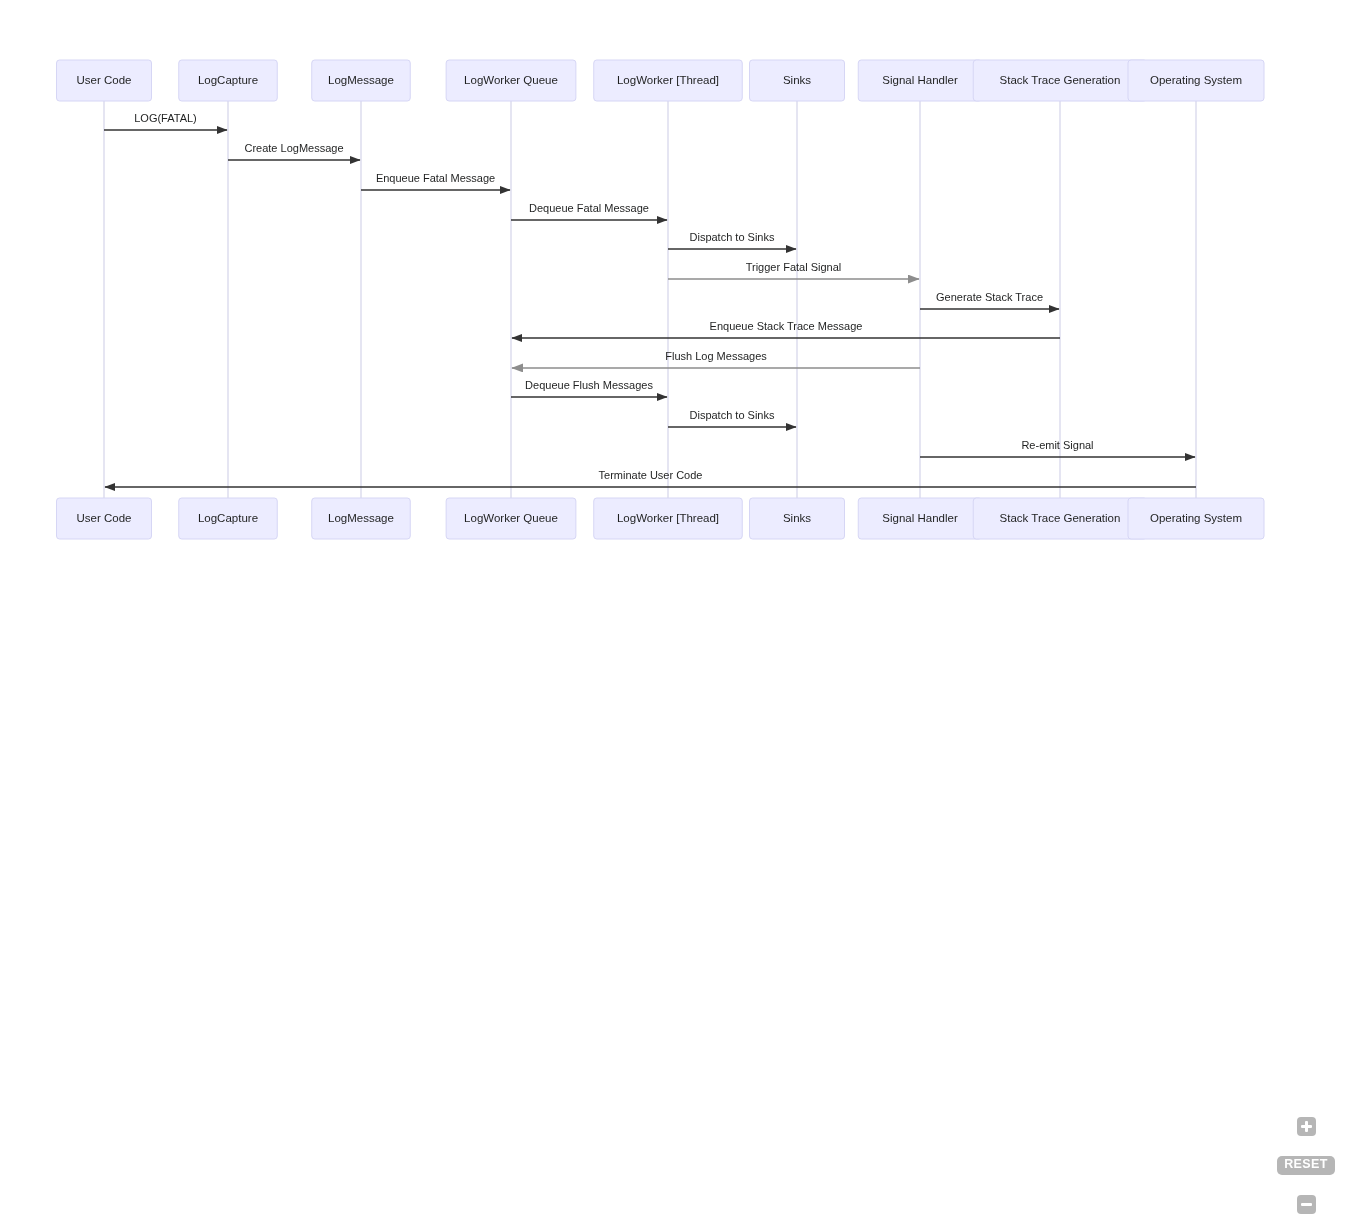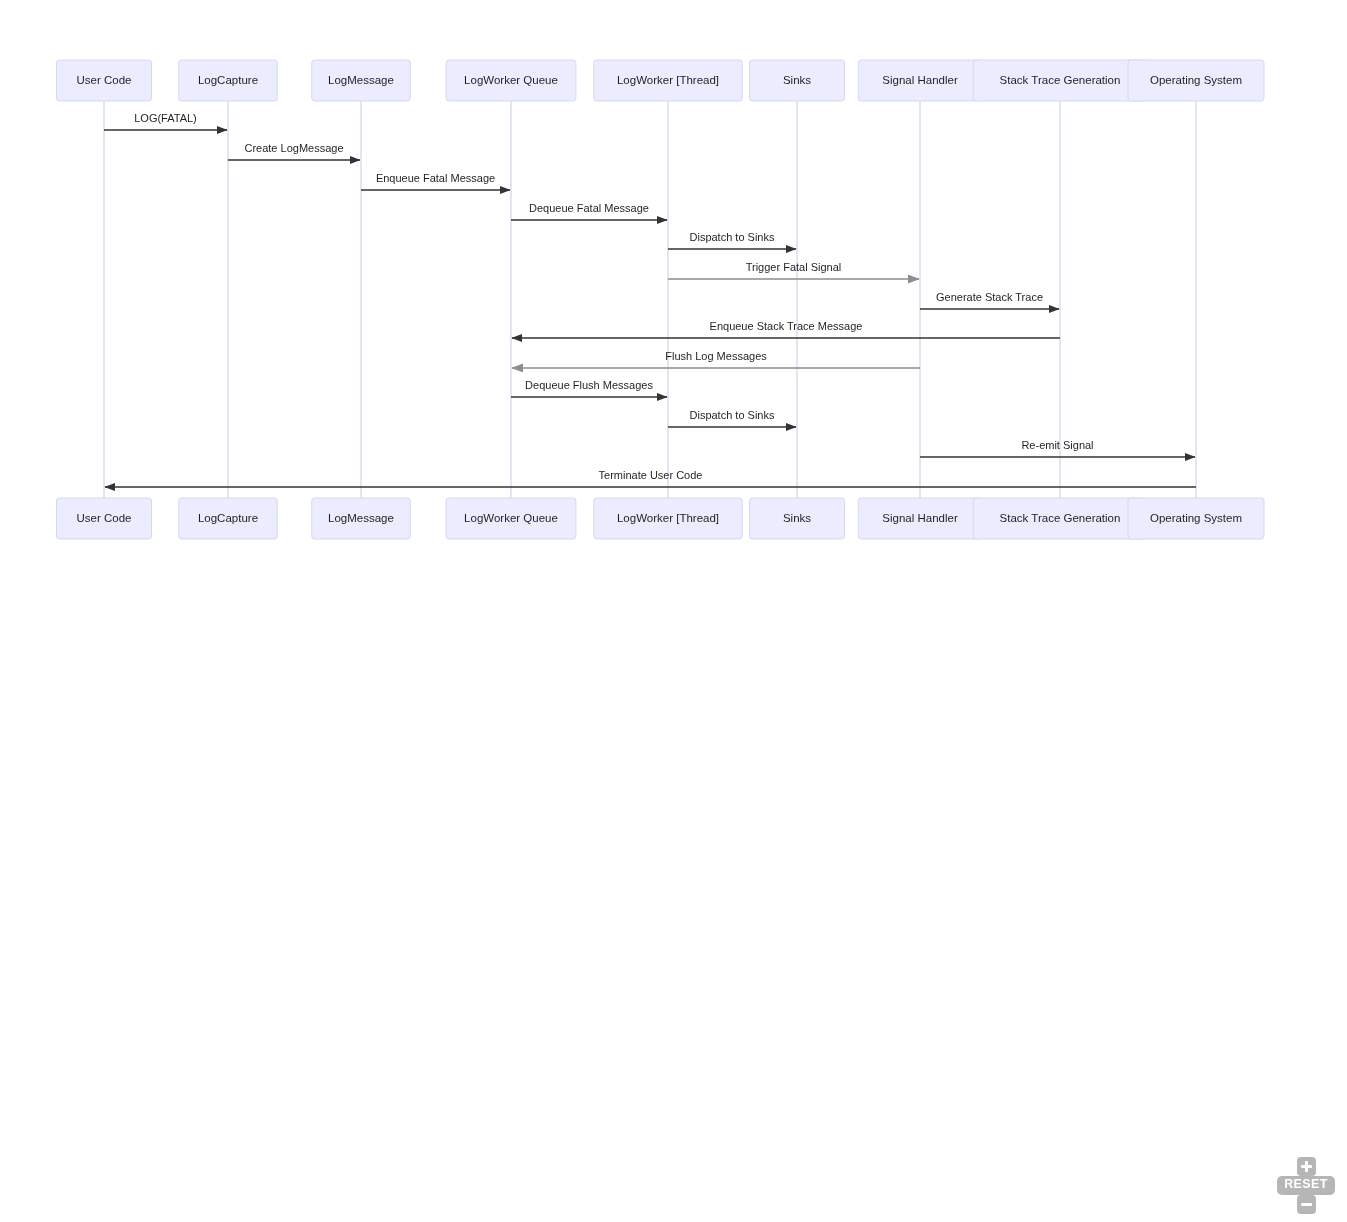--- a/index.html
+++ b/index.html
@@ -57,21 +57,21 @@
   }
   
   #zoom-controls {
     position: absolute;
     right: 10px;
     bottom: 8px;
     width: 62px;
     display: flex;
     flex-direction: column;
     align-items: center;
-    gap: 0;
+    gap: 20px;
     user-select: none;
   }
   .zoom-btn {
     width: 19px;
     height: 19px;
     border-radius: 4px;
     background: #b6b6b6;
     display: flex;
     align-items: center;
     justify-content: center;

